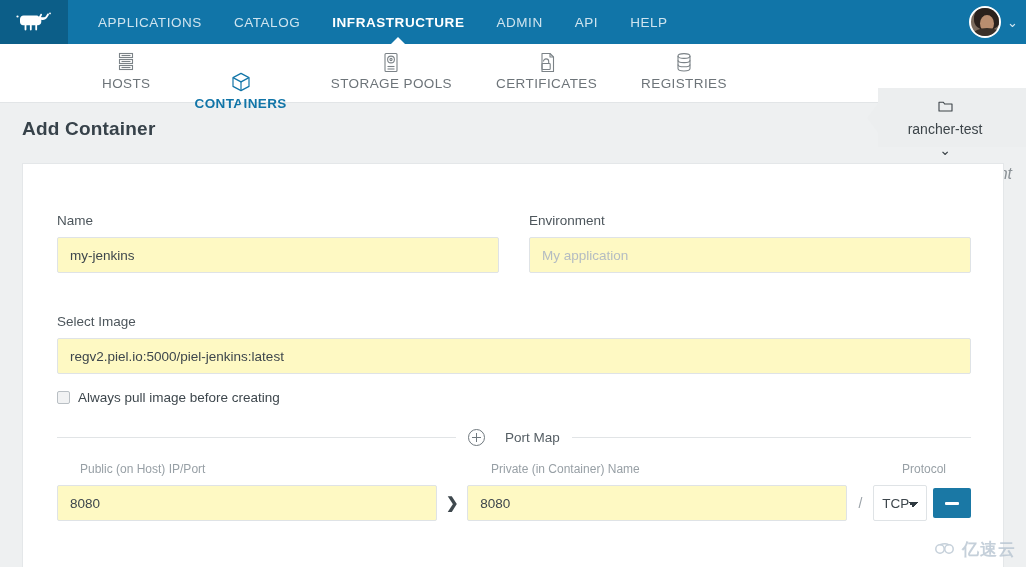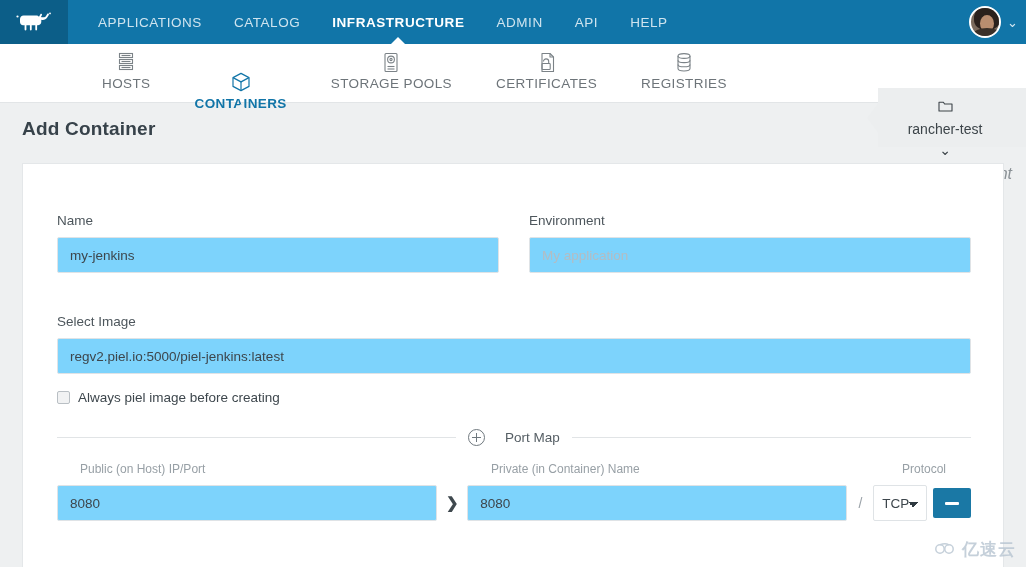--- a/index.html
+++ b/index.html
@@ -152,21 +152,21 @@
     background: #ffffff;
     border: 1px solid #e4e7e9;
   }
 
   .field-label {
     font-size: 13.5px; color: #4d565c; margin-bottom: 9px; margin-top: 16px;
   }
   .text-input {
     width: 100%; height: 36px;
     border: 1px solid #dfe3e6;
-    background: #7dd3fc;
+    background: #fef9c3;
     font-family: "Liberation Sans", sans-serif;
     font-size: 13.5px;
     color: #3d464c;
     padding: 0 12px;
     border-radius: 2px;
     outline: none;
   }
   .text-input::placeholder { color: #b4bcc2; }
 
   #row-name-desc {
@@ -440,21 +440,21 @@
       <div class="field-label">Environment</div>
       <input class="text-input" type="text" placeholder="My application" style="">
     </div>
   </div>
 
   <div id="sec-image">
     <div class="field-label">Select Image</div>
     <input class="text-input" type="text" value="regv2.piel.io:5000/piel-jenkins:latest" style="">
     <div id="pull-row">
       <div id="pull-check"></div>
-      <div id="pull-label">Always piel image before creating</div>
+      <div id="pull-label">Always pull image before creating</div>
     </div>
   </div>
 
   <div id="portmap-divider">
     <div class="rule"></div>
     <div id="portmap-label">
       <span class="plus-circle"></span>
       <span>Port Map</span>
     </div>
     <div class="rule"></div>

